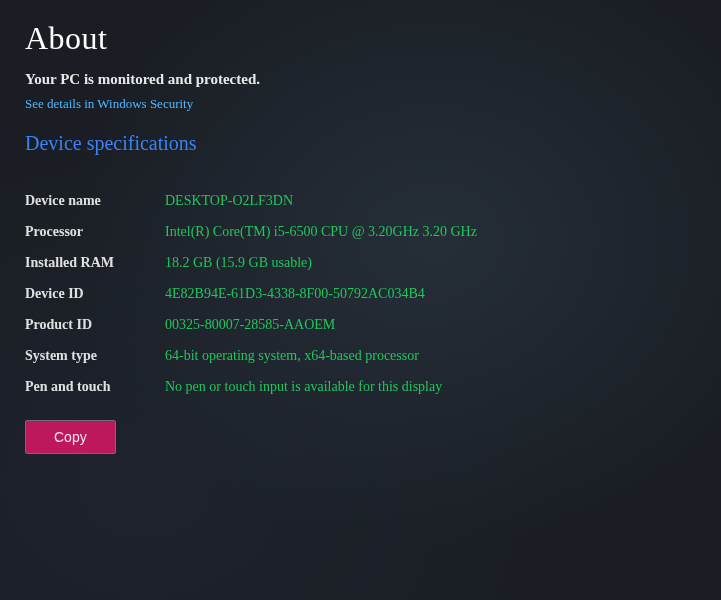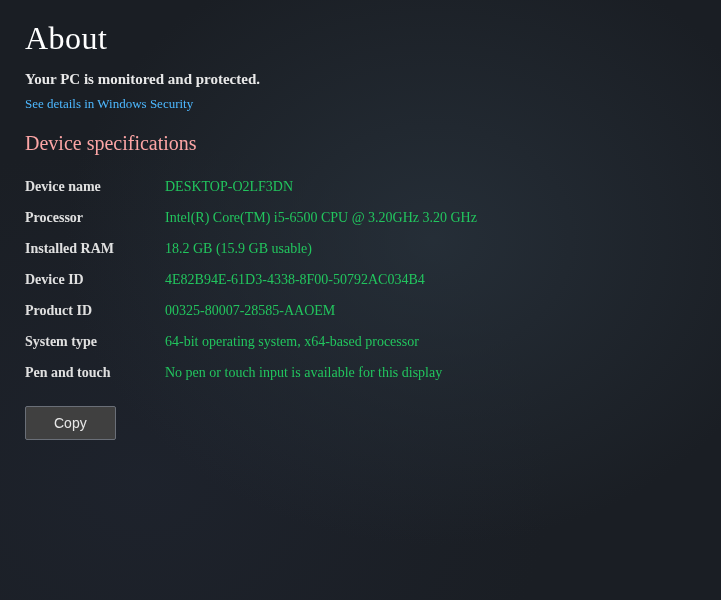--- a/index.html
+++ b/index.html
@@ -41,23 +41,23 @@
       font-size: 13px;
       color: #4db8ff;
       cursor: pointer;
       text-decoration: none;
       display: inline-block;
     }
 
     .section-title {
       font-size: 20px;
       font-weight: 400;
-      color: #fca5a5;
+      color: #3b82f6;
       margin-top: 20px;
-      margin-bottom: 16px;
+      margin-bottom: 30px;
     }
 
     .specs-table {
       width: 100%;
       border-collapse: collapse;
     }
 
     .specs-table tr td {
       padding: 5px 0;
       font-size: 14px;
@@ -74,21 +74,21 @@
     }
 
     .specs-table tr td:last-child {
       color: #22c55e;
       font-weight: 400;
       margin-left: 46px;
     }
 
     .copy-button {
       margin-top: 18px;
-      background: #404040;
+      background: #be185d;
       color: #e8e8e8;
       border: 1px solid #6a6f78;
       padding: 8px 28px;
       font-size: 14px;
       font-family: 'Segoe UI', Arial, sans-serif;
       cursor: pointer;
       border-radius: 2px;
       font-weight: 400;
     }
   </style>

